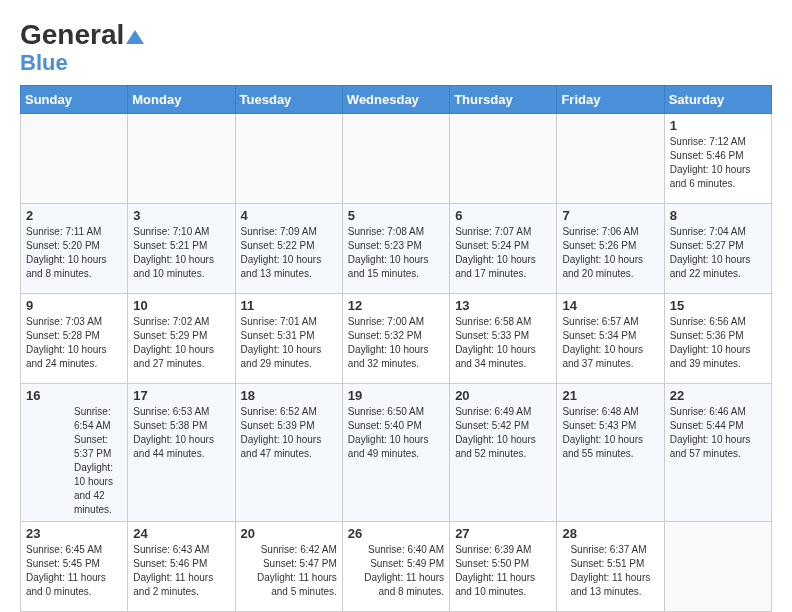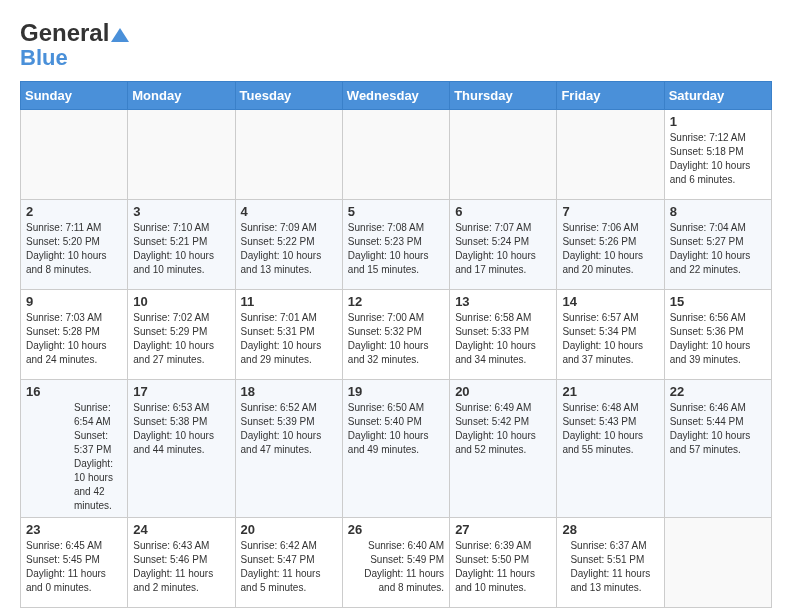--- a/index.html
+++ b/index.html
@@ -14,21 +14,21 @@
       display: flex;
       justify-content: space-between;
       align-items: flex-start;
       margin-bottom: 10px;
     }
     .logo {
       display: flex;
       align-items: center;
     }
     .logo-text {
-      font-size: 24px;
+      font-size: 28px;
       font-weight: bold;
       color: #333;
       line-height: 1.1;
     }
     .logo-text span {
       color: #4a90d9;
     }
     .logo-icon {
       width: 18px;
       height: 14px;
@@ -130,21 +130,21 @@
       <tr>
         <td class="empty-cell" style="background: rgb(249, 249, 249);"></td>
         <td class="empty-cell" style="background: rgb(249, 249, 249);"></td>
         <td class="empty-cell" style="background: rgb(249, 249, 249);"></td>
         <td class="empty-cell" style="background: rgb(249, 249, 249);"></td>
         <td class="empty-cell" style="background: rgb(249, 249, 249);"></td>
         <td class="empty-cell" style="background: rgb(249, 249, 249);"></td>
         <td>
           <span class="day-num">1</span>
           <div class="day-info" style="white-space: pre-line;">Sunrise: 7:12 AM
-Sunset: 5:18 PM
+Sunset: 5:46 PM
 Daylight: 10 hours and 6 minutes.</div>
         </td>
       </tr>
       <tr>
         <td>
           <span class="day-num">2</span>
           <div class="day-info" style="white-space: pre-line;">Sunrise: 7:11 AM
 Sunset: 5:20 PM
 Daylight: 10 hours and 8 minutes.</div>
         </td>
@@ -281,21 +281,21 @@
 Daylight: 11 hours and 0 minutes.</div>
         </td>
         <td>
           <span class="day-num">24</span>
           <div class="day-info" style="white-space: pre-line;">Sunrise: 6:43 AM
 Sunset: 5:46 PM
 Daylight: 11 hours and 2 minutes.</div>
         </td>
         <td>
           <span class="day-num">20</span>
-          <div class="day-info" style="white-space: pre-line;">Sunrise: 6:42 AM
+          <div class="day-info" style="white-space: pre-line; text-align: right;">Sunrise: 6:42 AM
 Sunset: 5:47 PM
 Daylight: 11 hours and 5 minutes.</div>
         </td>
         <td>
           <span class="day-num">26</span>
           <div class="day-info" style="white-space: pre-line; text-align: right;">Sunrise: 6:40 AM
 Sunset: 5:49 PM
 Daylight: 11 hours and 8 minutes.</div>
         </td>
         <td>

